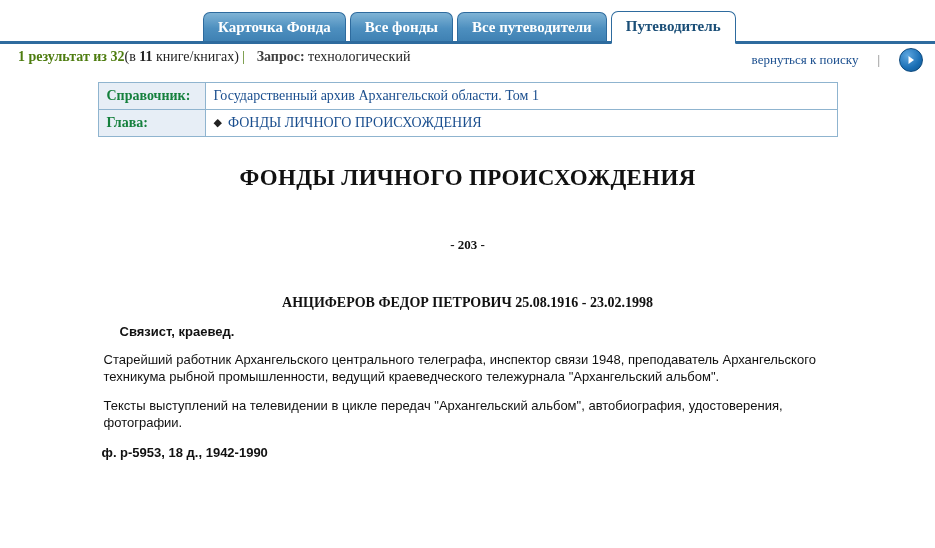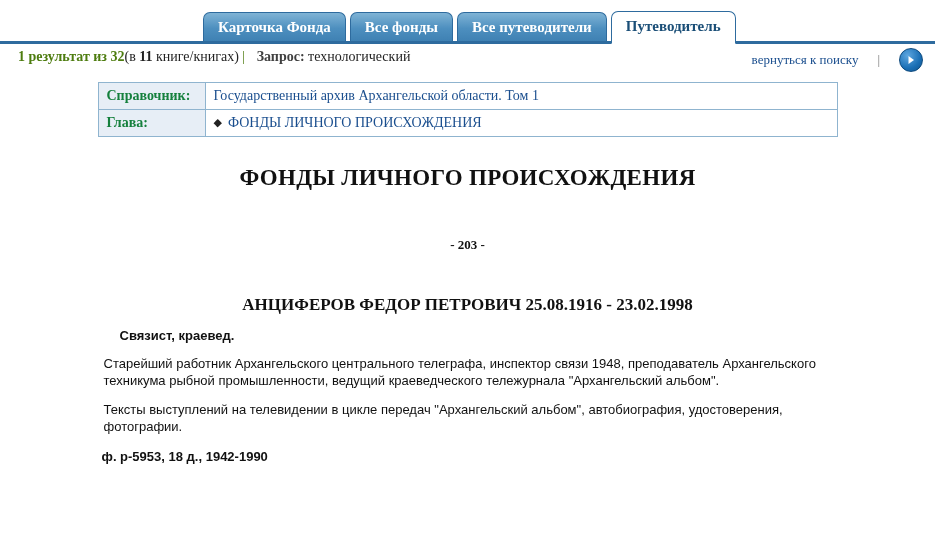--- a/index.html
+++ b/index.html
@@ -161,21 +161,21 @@
     margin: 10px 0 0 0;
   }
   .pagemark {
     text-align: center;
     font-size: 13px;
     font-weight: bold;
     margin: 46px 0 0 0;
   }
   .entry-title {
     text-align: center;
-    font-size: 17px;
+    font-size: 14px;
     font-weight: bold;
     margin: 42px 0 0 0;
   }
   .entry-meta {
     font-family: "Liberation Sans", sans-serif;
     font-size: 13px;
     font-weight: bold;
     margin: 14px 0 0 4px;
   }
   .entry-role {

